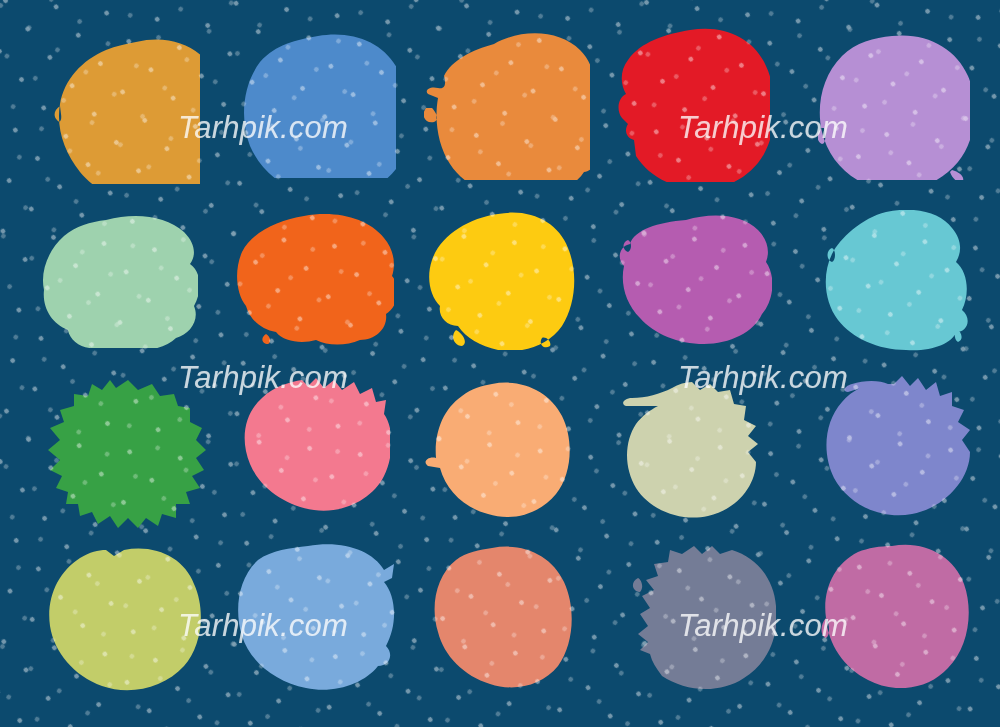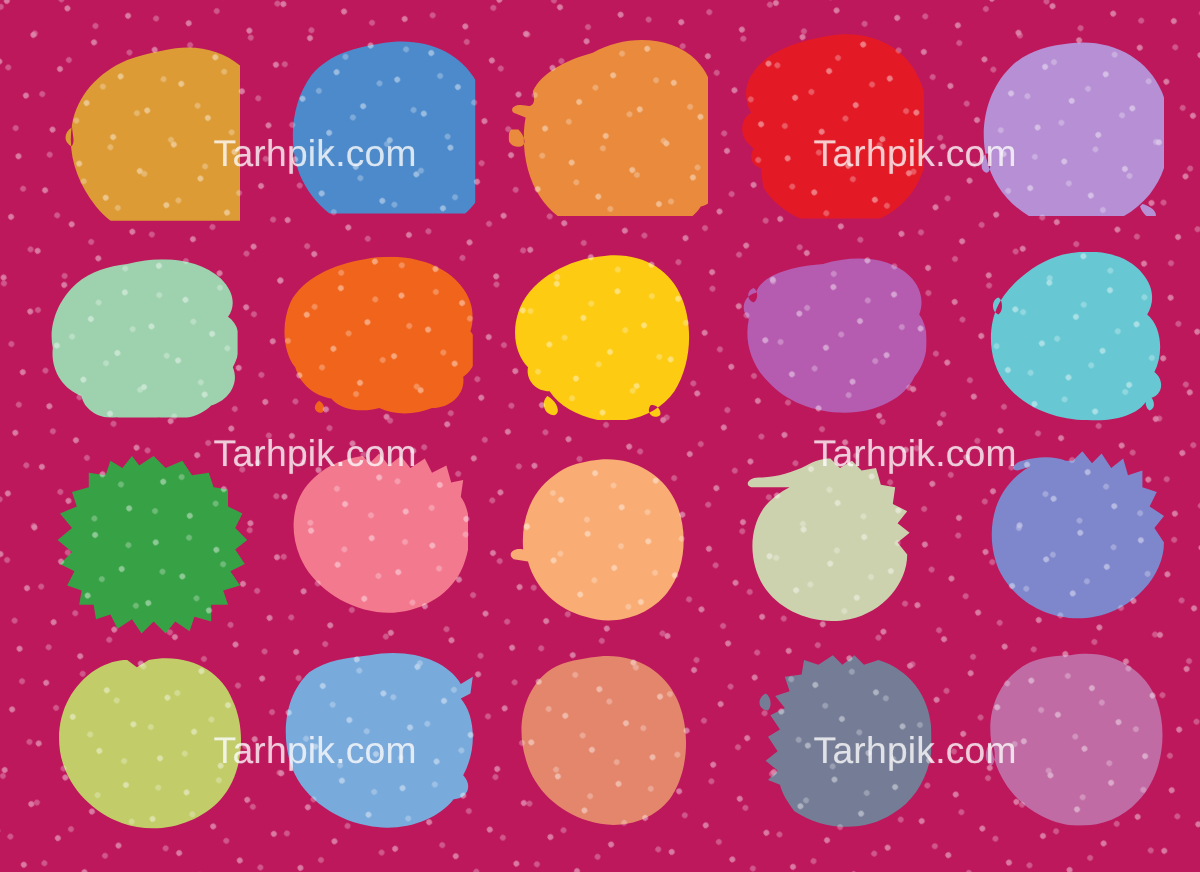--- a/index.html
+++ b/index.html
@@ -8,22 +8,23 @@
     padding: 0;
     background: #ffffff;
   }
   body {
     font-family: "Liberation Sans", sans-serif;
   }
   #canvas {
     position: relative;
     width: 1000px;
     height: 727px;
-    background: #be185d;
+    background: #0c4a6e;
     overflow: hidden;
+    font-style: italic;
   }
   #blob-grid {
     position: absolute;
     inset: 0;
     width: 1000px;
     height: 727px;
   }
   .blob-cell {
     position: absolute;
   }

